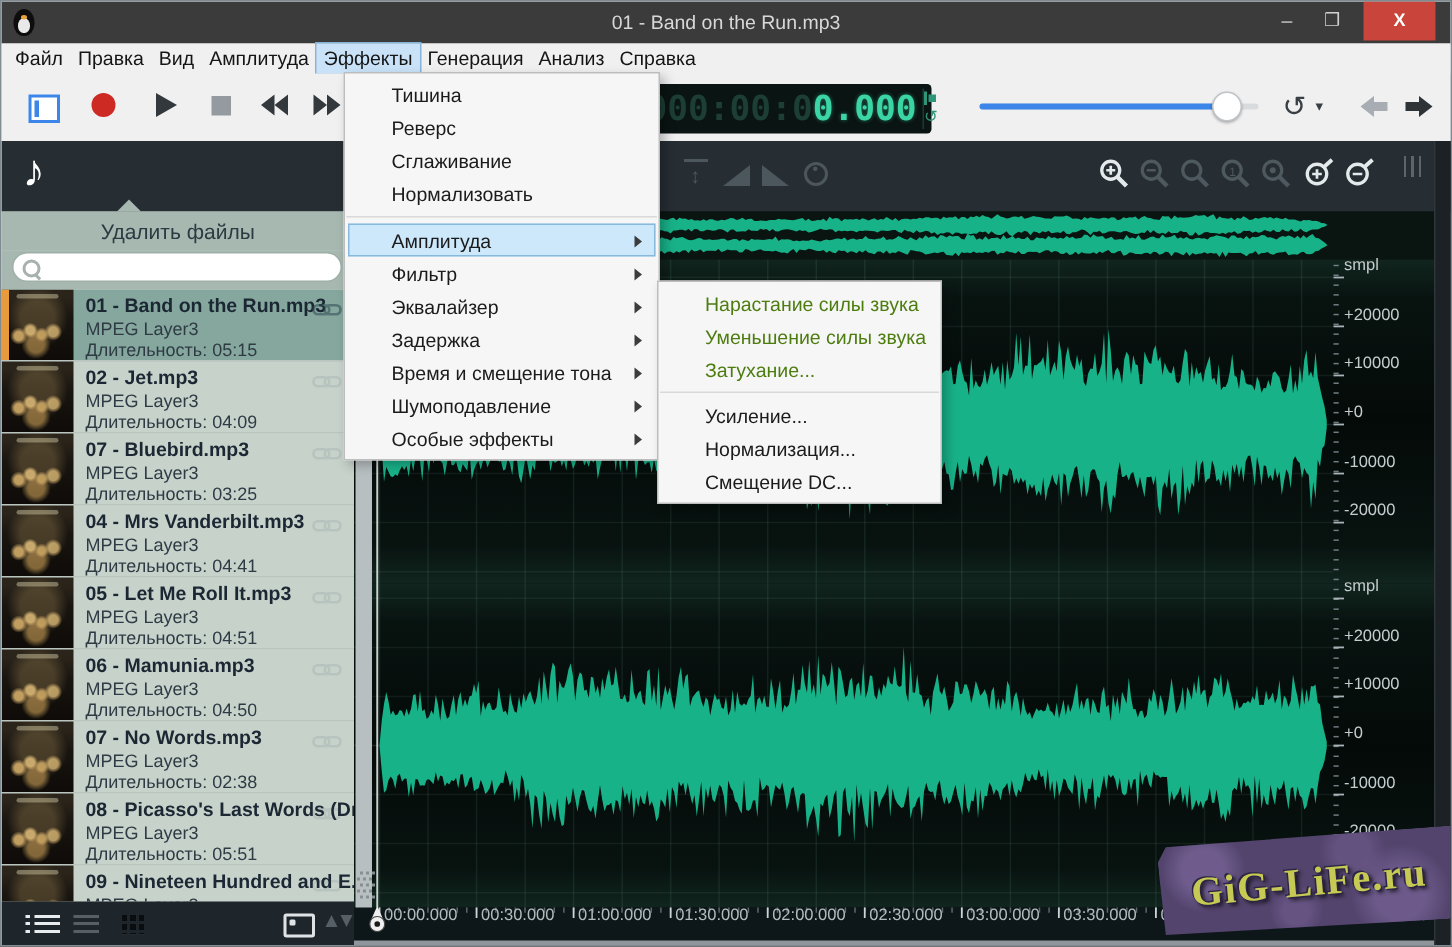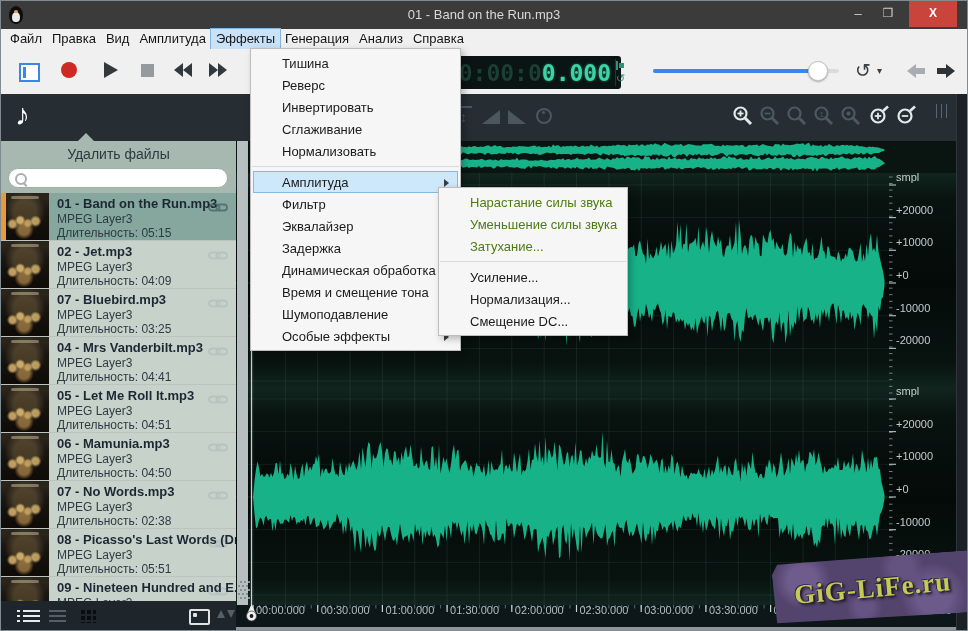--- a/index.html
+++ b/index.html
@@ -140,21 +140,21 @@
   #wave-svg-holder{position:absolute;left:0;top:47px;width:720px;height:491px;}
   #wave-svg-holder svg{display:block;}
   .wave-labels{position:absolute;left:0;top:40px;width:733px;height:491px;pointer-events:none;}
   .ruler-label{position:absolute;left:660px;font-size:11px;color:#c5cccd;font-family:"Liberation Sans",sans-serif;}
   .tl-label{position:absolute;font-size:11px;color:#b2bcbf;white-space:nowrap;}
   .bottom-strip{position:absolute;left:0;top:533px;width:733px;height:5px;background:#8f959a;}
   .scroll-col{position:absolute;left:720px;top:0px;width:13px;height:538px;background:#1b2125;border-left:1px solid #2e363b;box-sizing:border-box;}
   
   .menu{position:absolute;background:#f6f6f6;border:1px solid #bdbdbd;box-shadow:3px 3px 7px rgba(0,0,0,.25);
         z-index:60;padding:3px 0;}
-  #effects-menu{left:228px;top:47px;width:209px;margin-left:21px;}
+  #effects-menu{left:228px;top:47px;width:209px;}
   #amplitude-submenu{left:437px;top:186px;width:188px;}
   .menu-row{position:relative;height:22px;line-height:22px;padding-left:28px;font-size:13px;color:#1b1b1b;
             white-space:nowrap;margin:0 2px;border:1px solid transparent;box-sizing:border-box;}
   .menu-row.hl{background:#cde8fb;border-color:#86b9dd;}
   .menu-row.disabled{color:#4d7c0f;}
   .menu-sep{height:1px;background:#d9d9d9;margin:4px 1px;}
   .menu-arrow{position:absolute;right:8px;top:7px;width:0;height:0;
               border-left:5px solid #3c3c3c;border-top:4px solid transparent;border-bottom:4px solid transparent;}
   
   .watermark{position:absolute;left:772px;top:556px;width:200px;height:62px;z-index:40;
@@ -737,29 +737,27 @@
         <span class="tl-label" style="left: 602.3px; top: 470px;">04:30.000</span>
         <span class="tl-label" style="left: 667px; top: 470px;">05:00.000</span>
       </div>
     <div class="bottom-strip"></div>
     <div class="scroll-col"></div>
   </div>
 
   <div class="menu" id="effects-menu">
       <div class="menu-row"><span>Тишина</span></div>
       <div class="menu-row"><span>Реверс</span></div>
-      <div class="menu-row"><span>Инвертировать</span></div>
       <div class="menu-row"><span>Сглаживание</span></div>
       <div class="menu-row"><span>Нормализовать</span></div>
       <div class="menu-sep"></div>
       <div class="menu-row hl"><span>Амплитуда</span><span class="menu-arrow"></span></div>
       <div class="menu-row"><span>Фильтр</span><span class="menu-arrow"></span></div>
       <div class="menu-row"><span>Эквалайзер</span><span class="menu-arrow"></span></div>
       <div class="menu-row"><span>Задержка</span><span class="menu-arrow"></span></div>
-      <div class="menu-row"><span>Динамическая обработка</span><span class="menu-arrow"></span></div>
       <div class="menu-row"><span>Время и смещение тона</span><span class="menu-arrow"></span></div>
       <div class="menu-row"><span>Шумоподавление</span><span class="menu-arrow"></span></div>
       <div class="menu-row"><span>Особые эффекты</span><span class="menu-arrow"></span></div>
     </div>
 
   <div class="menu" id="amplitude-submenu">
       <div class="menu-row disabled"><span>Нарастание силы звука</span></div>
       <div class="menu-row disabled"><span>Уменьшение силы звука</span></div>
       <div class="menu-row disabled"><span>Затухание...</span></div>
       <div class="menu-sep"></div>

